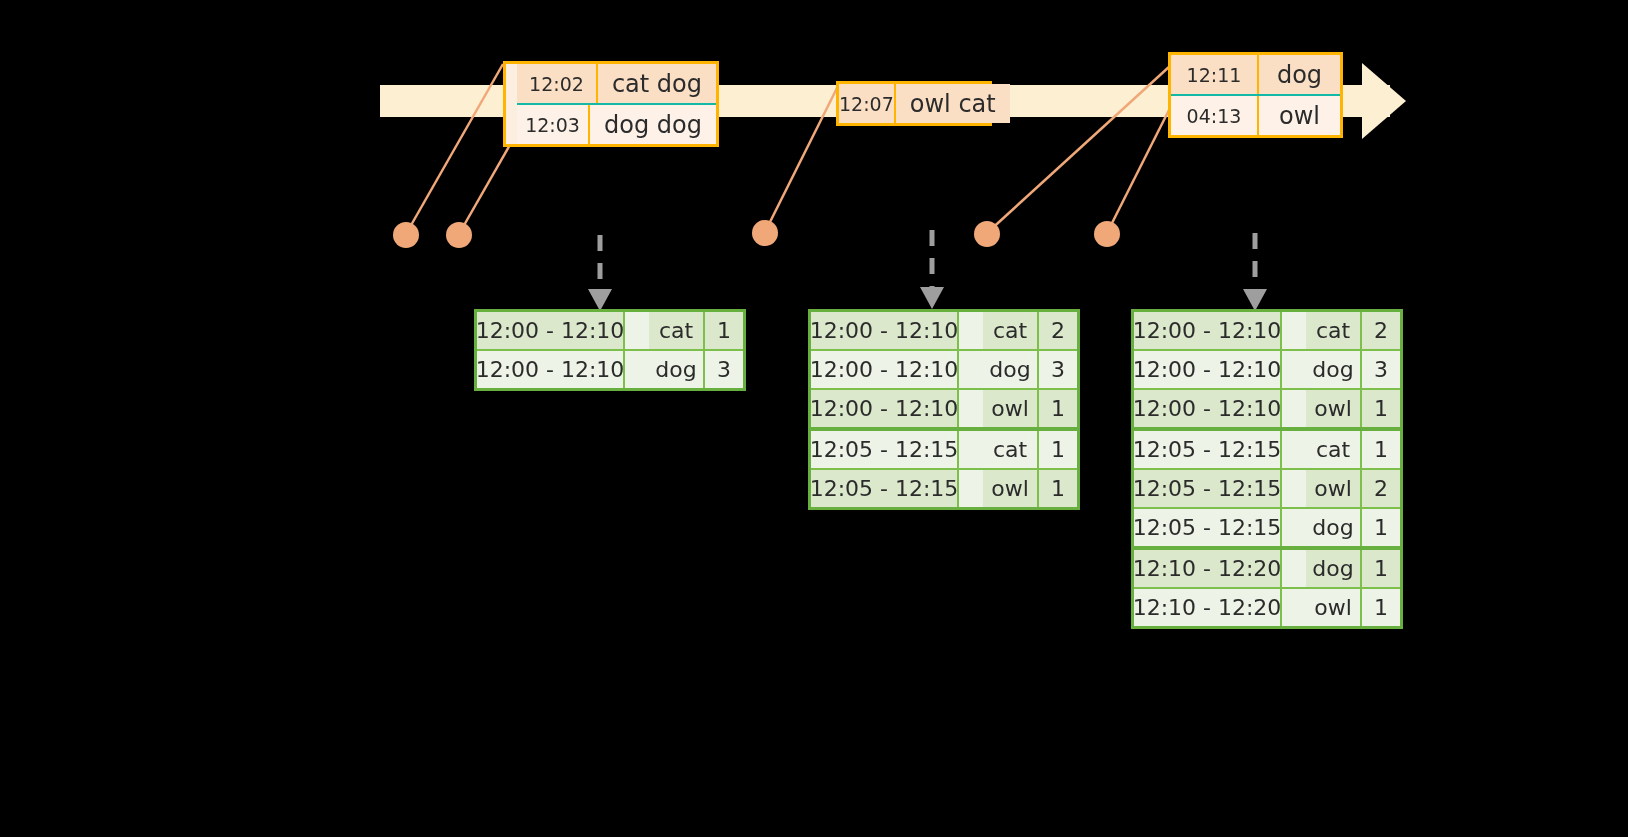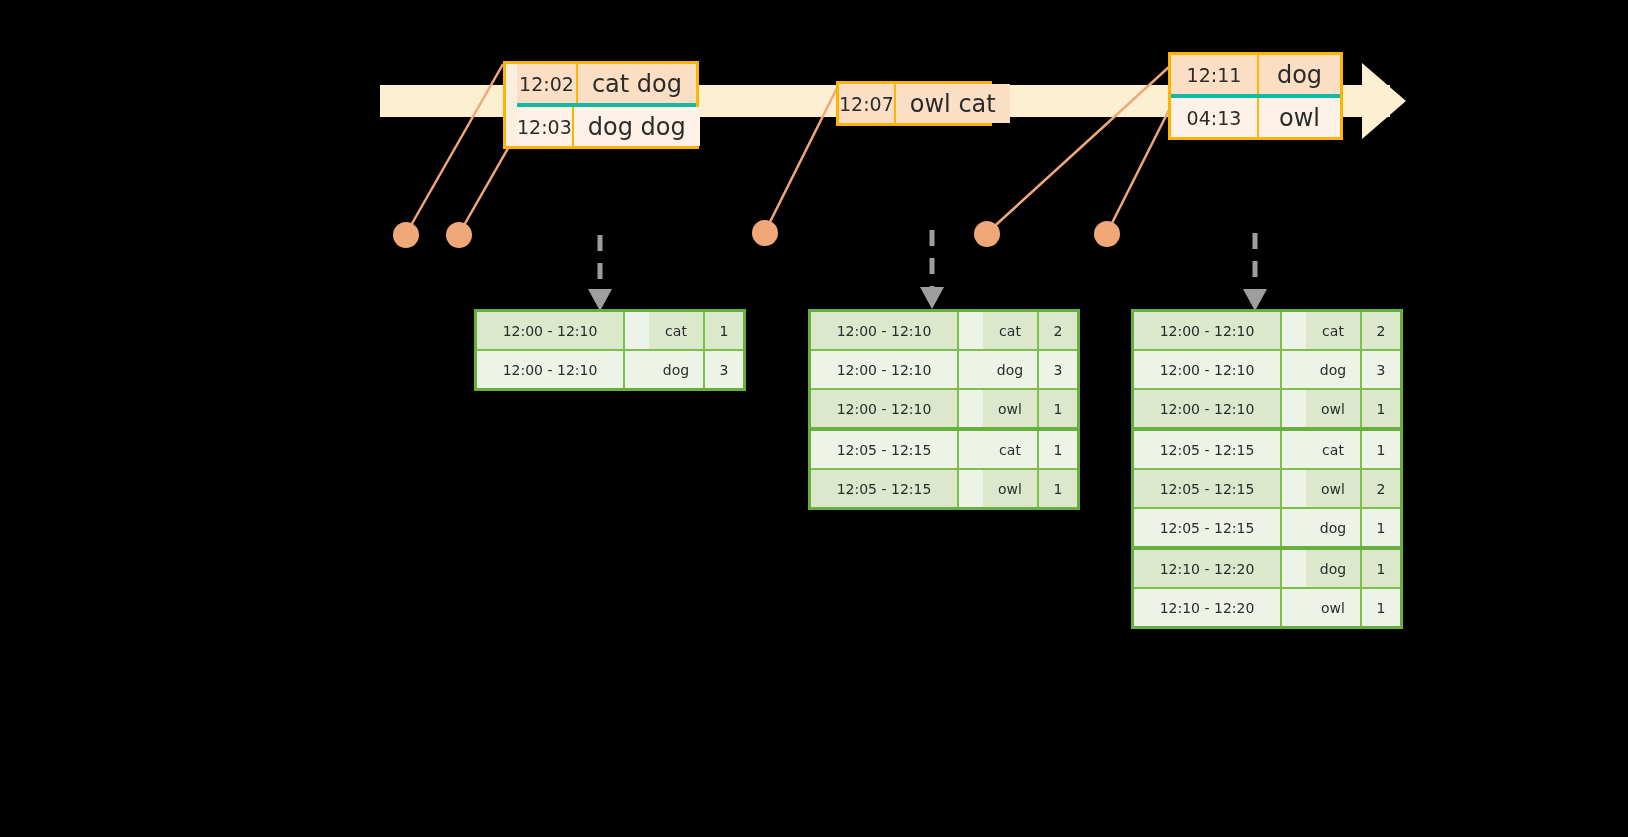--- a/index.html
+++ b/index.html
@@ -44,21 +44,21 @@
     border: 3px solid #FFB400;
     box-sizing: border-box;
     background: #FDEFE0;
   }
   .event-row {
     display: flex;
     align-items: stretch;
     height: 39px;
   }
   .event-row + .event-row {
-    border-top: 4px solid #14b8a6;
+    border-top: 2px solid #14b8a6;
   }
   .event-row.shade-dark .ev-time,
   .event-row.shade-dark .ev-words { background: #FBDFC5; }
   .event-row.shade-light .ev-time,
   .event-row.shade-light .ev-words { background: #FEF2E8; }
   .ev-time {
     width: 86px;
     display: flex;
     align-items: center;
     justify-content: center;
@@ -89,21 +89,21 @@
     border-bottom: 2px solid #7CBF4B;
   }
   .res-row:last-child { border-bottom: none; }
   .res-row.grp-end { border-bottom: 4px solid #67AF3E; }
   .res-row.shade-dark .cell { background: #DBE8CC; }
   .res-row.shade-light .cell { background: #EDF3E6; }
   .cell {
     display: flex;
     align-items: center;
     justify-content: center;
-    font-size: 14px;
+    font-size: 22px;
     color: #2b2b2b;
     border-right: 2px solid #7CBF4B;
     box-sizing: border-box;
     white-space: nowrap;
   }
   .cell:last-child { border-right: none; }
   .c-window { width: 148px; }
   .c-word   { width: 56px; margin-left: 24px; }
   .c-count  { width: 38px; }
   svg.overlay {
@@ -142,21 +142,21 @@
       <line x1="932" y1="230" x2="932" y2="288"></line>
       <line x1="1255" y1="233" x2="1255" y2="290"></line>
     </g>
     <g fill="#9E9E9E">
       <polygon points="588,289 612,289 600,311"></polygon>
       <polygon points="920,287 944,287 932,309"></polygon>
       <polygon points="1243,289 1267,289 1255,311"></polygon>
     </g>
   </svg>
 
-  <div class="event-box" style="left:503px; top:61px; width:196px;padding-left:11px;">
+  <div class="event-box" style="left:503px; top:61px; width:216px;padding-left:11px;">
     <div class="event-row shade-dark">
       <div class="ev-time">12:02</div>
       <div class="ev-words">cat dog</div>
     </div>
     <div class="event-row shade-light">
       <div class="ev-time">12:03</div>
       <div class="ev-words">dog dog</div>
     </div>
   </div>
 

